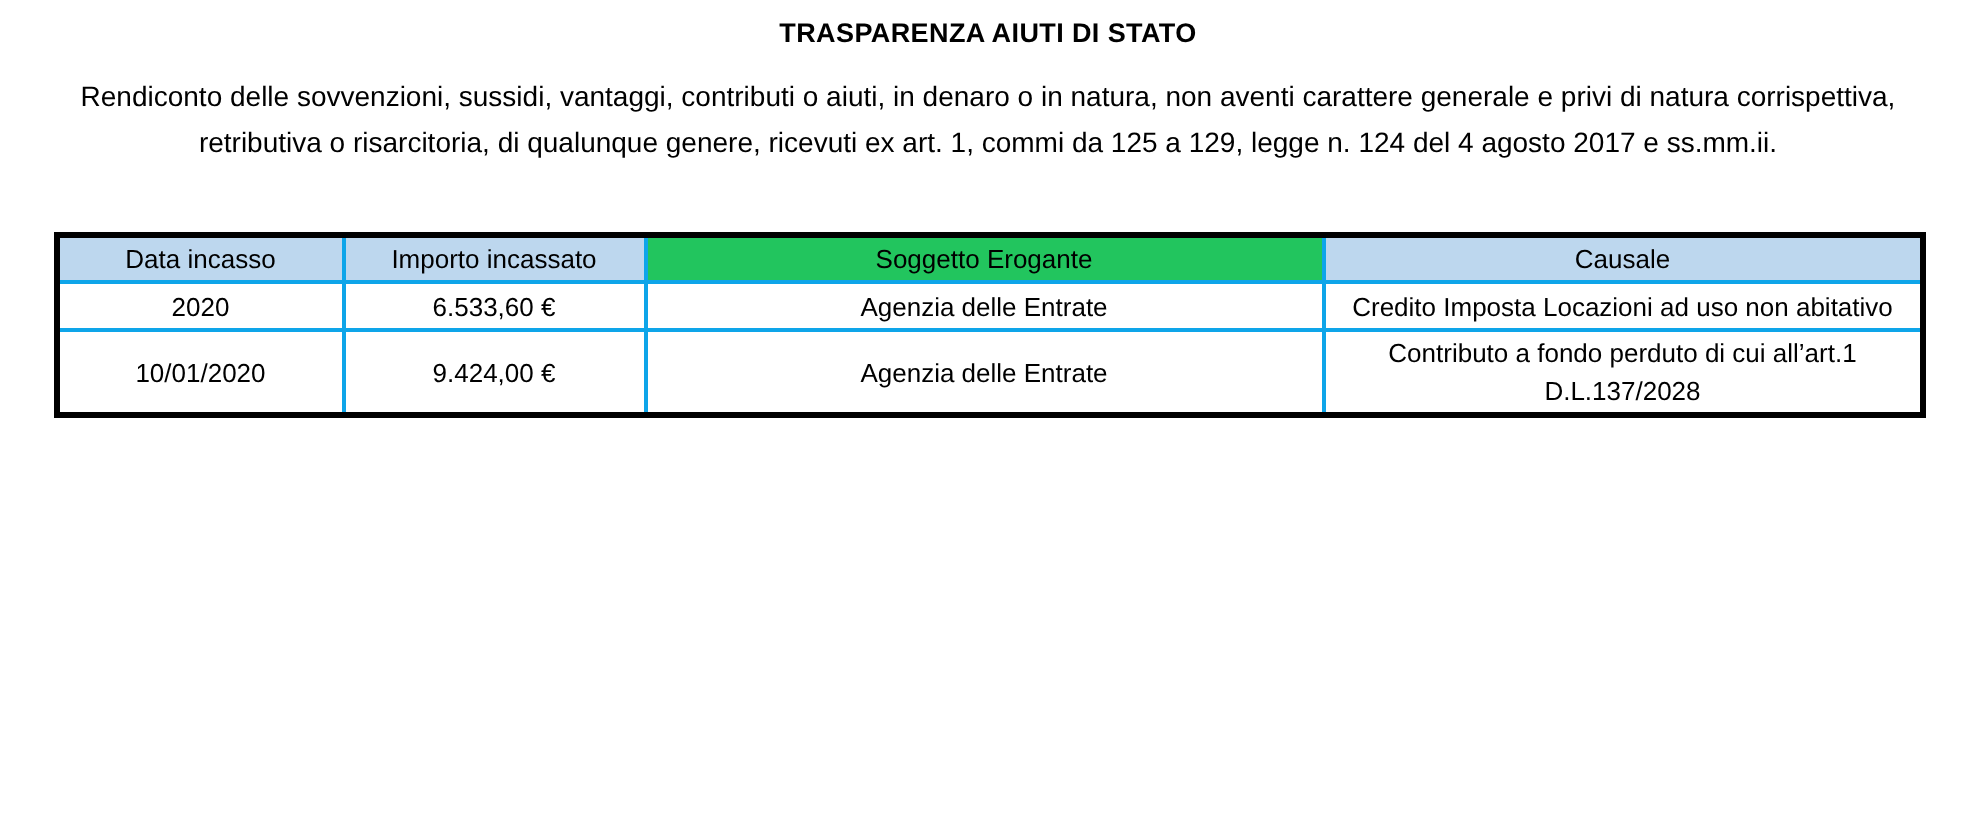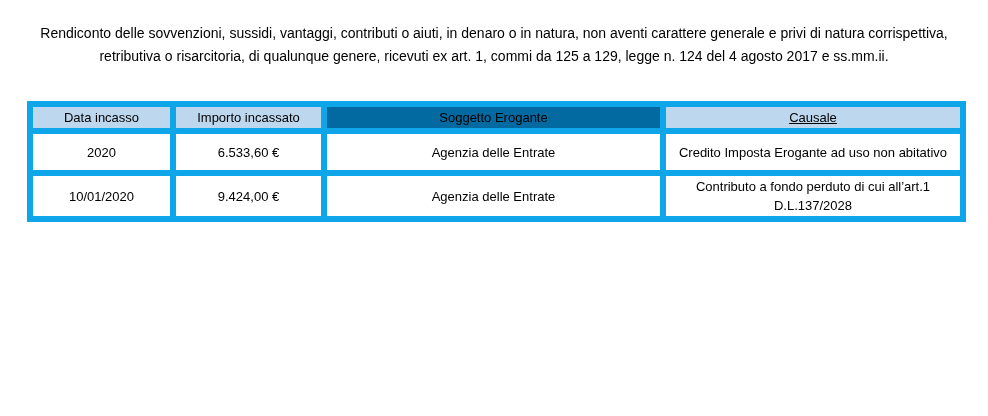--- a/index.html
+++ b/index.html
@@ -31,33 +31,33 @@
   }
   table.aid-table {
     border-collapse: collapse;
     table-layout: fixed;
     width: 933px;
     margin: 33px 0 0 27px;
     border: 3px solid #000000;
   }
   table.aid-table th,
   table.aid-table td {
-    border: 6px solid #0ea5e9;
+    border: 2px solid #0ea5e9;
     text-align: center;
     vertical-align: middle;
     font-size: 13px;
     line-height: 19px;
     font-weight: normal;
     padding: 1px 2px;
   }
   table.aid-table th {
     height: 20px;
   }
   table.aid-table td {
-    height: 42px;
+    height: 24px;
   }
   col.c-data    { width: 143px; }
   col.c-importo { width: 151px; }
   col.c-soggetto{ width: 339px; }
   col.c-causale { width: 300px; }
   .cell-inner { display: block; margin: 0 auto; }
   td.col-soggetto .cell-inner { max-width: 302px; }
   td.col-causale  .cell-inner { max-width: 292px; }
   .footnote {
     margin: 46px auto 0 auto;
@@ -65,51 +65,52 @@
     text-align: center;
     font-size: 14px;
     line-height: 24px;
   }
 </style>
 </head>
 <body>
 
 <div class="page">
 
+  <div class="doc-title">TRASPARENZA AIUTI DI STATO</div>
 
   <p class="intro">Rendiconto delle sovvenzioni, sussidi, vantaggi, contributi o aiuti, in denaro o in natura, non aventi carattere generale e privi di natura corrispettiva, retributiva o risarcitoria, di qualunque genere, ricevuti ex art. 1, commi da 125 a 129, legge n. 124 del 4 agosto 2017 e ss.mm.ii.</p>
 
   <table class="aid-table">
     <colgroup>
       <col class="c-data">
       <col class="c-importo">
       <col class="c-soggetto">
       <col class="c-causale">
     </colgroup>
     <thead>
       <tr>
         <th class="hdr" style="background: rgb(189, 215, 238);">Data incasso</th>
         <th class="hdr" style="background: rgb(189, 215, 238);">Importo incassato</th>
-        <th class="hdr" style="background: #0369a1; margin-top: 40px;">Soggetto Erogante</th>
-        <th class="hdr" style="background: rgb(189, 215, 238); text-decoration: underline;">Causale</th>
+        <th class="hdr" style="background: #22c55e; margin-top: 40px;">Soggetto Erogante</th>
+        <th class="hdr" style="background: rgb(189, 215, 238);">Causale</th>
       </tr>
     </thead>
     <tbody>
       <tr>
         <td class="col-data">
             <span class="cell-inner">2020</span>
           </td>
         <td class="col-importo">
             <span class="cell-inner">6.533,60 €</span>
           </td>
         <td class="col-soggetto">
             <span class="cell-inner">Agenzia delle Entrate</span>
           </td>
         <td class="col-causale">
-            <span class="cell-inner">Credito Imposta Erogante ad uso non abitativo</span>
+            <span class="cell-inner">Credito Imposta Locazioni ad uso non abitativo</span>
           </td>
       </tr>
       <tr>
         <td class="col-data">
             <span class="cell-inner">10/01/2020</span>
           </td>
         <td class="col-importo">
             <span class="cell-inner">9.424,00 €</span>
           </td>
         <td class="col-soggetto">

